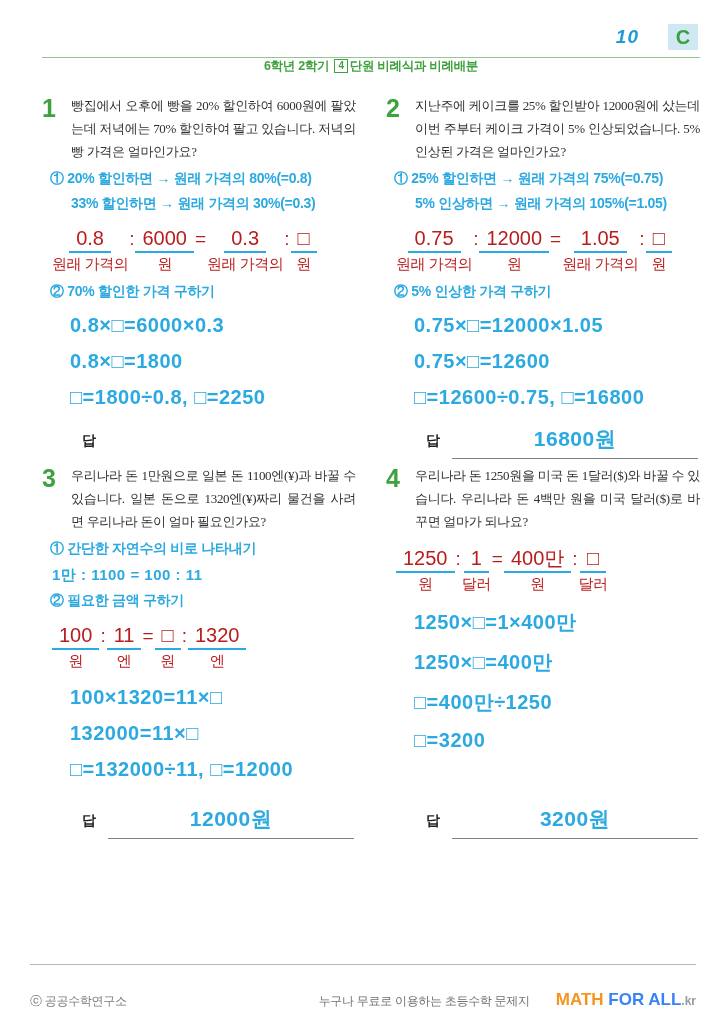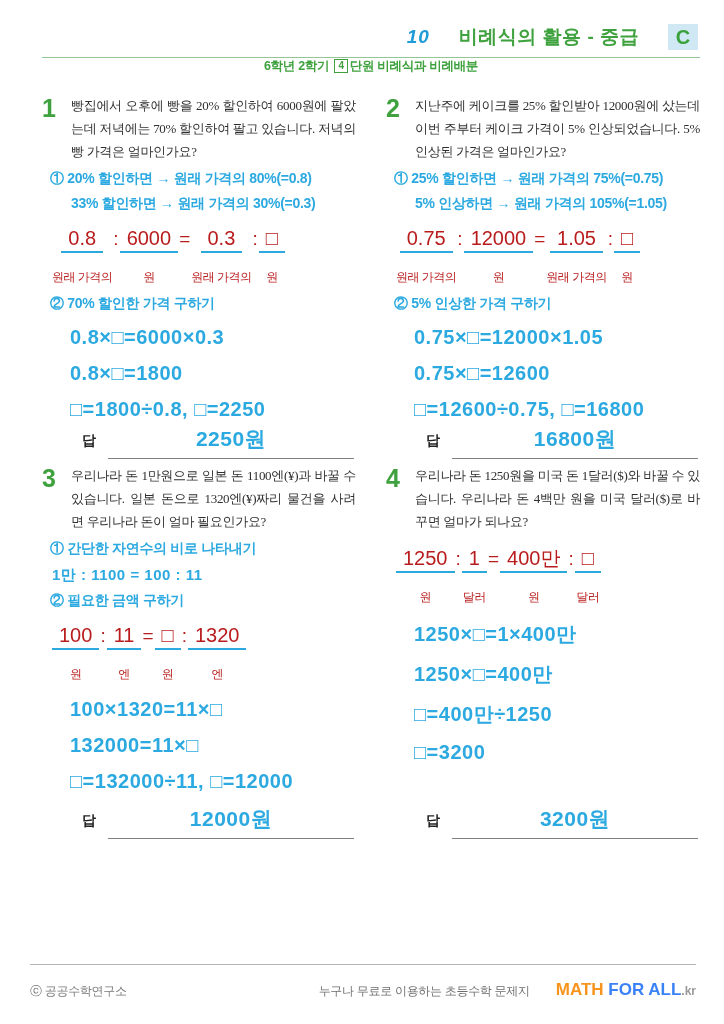--- a/index.html
+++ b/index.html
@@ -75,60 +75,59 @@
     display:flex; align-items:flex-start; gap:1px;
     margin:14px 0 2px 10px;
     color:#b91c1c; font-weight:normal;
   }
   .prop-item { display:flex; flex-direction:column; align-items:center; }
   .prop-term {
     font-size:20px; line-height:1.15;
     border-bottom:2px solid #2ba9e0;
     padding:0 7px 1px;
   }
-  .prop-label { font-size:12px; margin-top:16px; white-space:nowrap; letter-spacing:-0.5px; }
+  .prop-label { font-size:15px; margin-top:2px; white-space:nowrap; letter-spacing:-0.5px; }
   .prop-sep { font-size:19px; line-height:1.2; margin-top:1px; }
 
   .eq {
     color:#2ba9e0; font-weight:bold; font-size:20px;
     margin:13px 0 0 28px; letter-spacing:0.5px; white-space:nowrap;
   }
 
   .answer { margin-top:auto; display:flex; align-items:flex-end; padding:0 2px 6px 40px; }
   .ans-label { font-size:14px; font-weight:bold; color:#222; margin-right:12px; padding-bottom:9px; }
   .ans-line {
     flex:1; text-align:center;
     border-bottom:1.5px solid #808080;
     padding-bottom:5px;
     color:#2ba9e0; font-weight:bold; font-size:21px; letter-spacing:0.5px;
   }
 
   
   .footer {
     position:absolute; top:964px; left:30px; right:28px;
     border-top:1px solid #b5b5b5;
-    padding-top:15px;
+    padding-top:25px;
     display:flex; align-items:baseline;
     font-size:12px; color:#7a7a7a; letter-spacing:-0.3px;
   }
   .f-tagline { margin-left:auto; margin-right:14px; color:#6e6e6e; }
   .logo { font-weight:bold; font-size:17px; letter-spacing:0px; white-space:nowrap; }
   .logo-math { color:#f7941d;margin-left:12px; }
   .logo-forall { color:#3b82f6; }
   .logo-kr { color:#9a9a9a; font-size:12px; font-weight:bold; }
 </style>
 </head>
 <body>
 
 <div class="page">
 
   <div class="header">
     <div class="header-top">
       <span class="lesson-num">10</span>
-      <span class="header-title">비례식의 활용 - 중급</span>
       <span class="level-badge">C</span>
     </div>
     <hr class="header-rule">
     <div class="header-sub"><span>6학년 2학기</span> <span class="unit-box">4</span><span>단원 비례식과 비례배분</span></div>
   </div>
 
   <div class="problems">
 
     <div class="problem row1">
       <div class="p-head">
@@ -157,21 +156,20 @@
           <span class="prop-term">□</span>
           <span class="prop-label">원</span>
         </div>
       </div>
       <div class="step">② 70% 할인한 가격 구하기</div>
       <div class="eq">0.8×□=6000×0.3</div>
       <div class="eq">0.8×□=1800</div>
       <div class="eq">□=1800÷0.8,  □=2250</div>
       <div class="answer">
         <span class="ans-label">답</span>
-        <span class="ans-line">2250원</span>
       </div>
     </div>
 
     <div class="problem row1">
       <div class="p-head">
         <span class="p-num">2</span>
         <p class="p-q">지난주에 케이크를 25% 할인받아 12000원에 샀는데 이번 주부터 케이크 가격이 5% 인상되었습니다. 5% 인상된 가격은 얼마인가요?</p>
       </div>
       <div class="step">① 25% 할인하면 → 원래 가격의 75%(=0.75)</div>
       <div class="step indent2">5% 인상하면 → 원래 가격의 105%(=1.05)</div>

